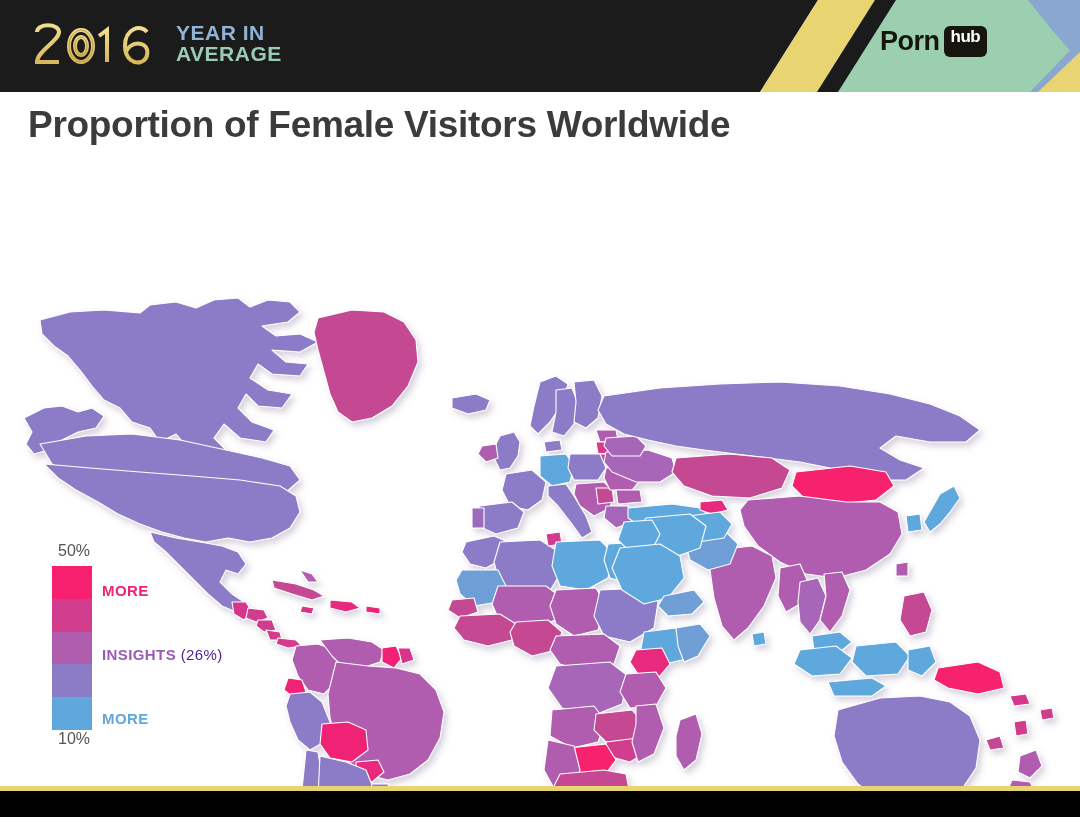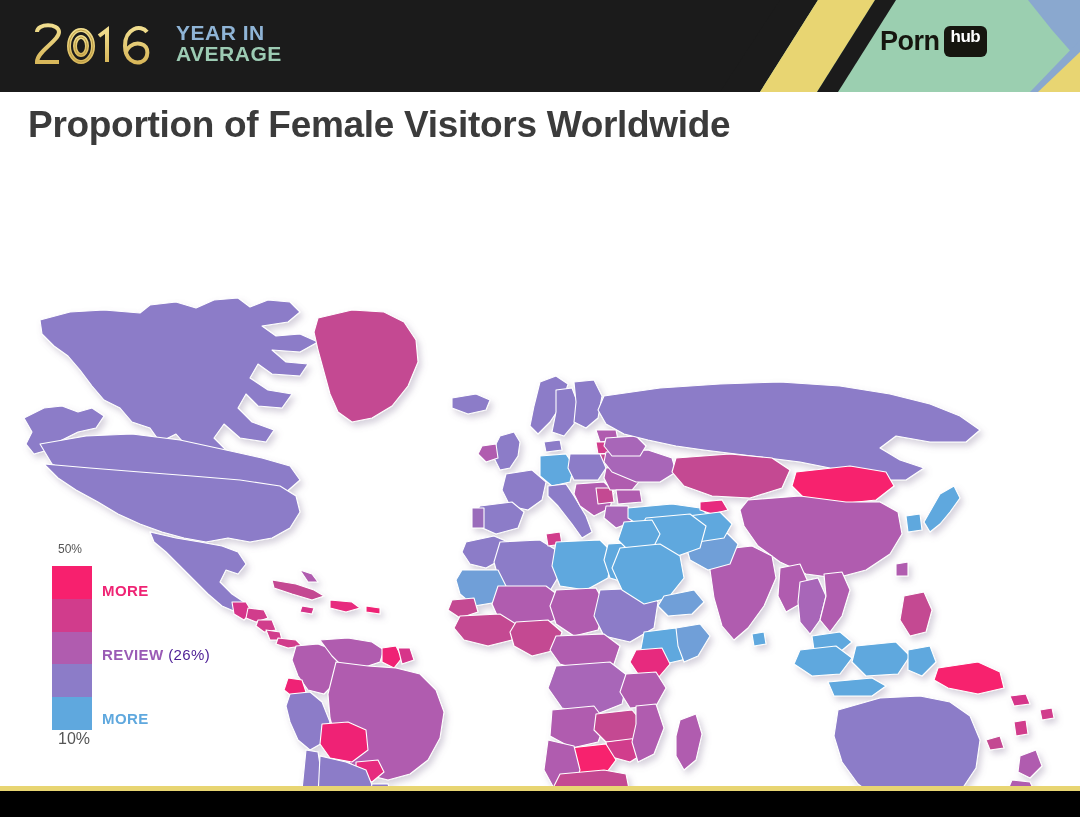--- a/index.html
+++ b/index.html
@@ -41,21 +41,21 @@
 
   
   #map-wrap{position:absolute;left:0;top:150px;width:1080px;height:640px;}
   #worldmap{display:block;width:1080px;height:640px;}
   .land{stroke:#ffffff;stroke-width:1.1;stroke-linejoin:round;}
 
   
   #legend{position:absolute;left:52px;top:566px;width:230px;}
   #lg-bar{position:absolute;left:0;top:0;width:40px;height:164px;}
   .lg-band{width:40px;height:32.8px;}
-  #lg-top{position:absolute;left:6px;top:-24px;font-size:12px;color:#555;}
+  #lg-top{position:absolute;left:6px;top:-24px;font-size:16px;color:#555;}
   #lg-bot{position:absolute;left:6px;top:164px;font-size:16px;color:#555;}
   .lg-lab{position:absolute;left:50px;font-size:15px;font-weight:bold;letter-spacing:.4px;}
   .lg-lab .sub{font-weight:normal;color:#4c1d95;text-align:right;}
 
   
   #footline{position:absolute;left:0;top:786px;width:1080px;height:5px;background:#e8d572;}
   #footbanner{position:absolute;left:840px;top:771px;width:240px;height:20px;background:#e8d572;
      clip-path:polygon(22px 0,240px 0,240px 20px,0 20px);}
   #footbanner span{position:absolute;right:14px;top:2px;font-size:12px;color:#6b6145;letter-spacing:1.1px;}
   #bottombar{position:absolute;left:0;top:791px;width:1080px;height:26px;background:#000;}
@@ -244,21 +244,21 @@
       <div class="lg-band" style="background:#f7206e"></div>
       <div class="lg-band" style="background:#d13c8c"></div>
       <div class="lg-band" style="background:#b05caf"></div>
       <div class="lg-band" style="background:#8c7cc8"></div>
       <div class="lg-band" style="background:#5fa8de"></div>
     </div>
     <div id="lg-bot">10%</div>
 
     <div class="lg-lab" style="top:16px;color:#ef2474;">MORE</div>
     <div class="lg-lab" style="top:80px;color:#9a5bb5;">
-      <span>REVIEW</span>
+      <span>INSIGHTS</span>
       <span class="sub">(26%)</span>
     </div>
     <div class="lg-lab" style="top:144px;color:#5fa8de;">MORE</div>
   </div>
 
   <div id="footline"></div>
   <div id="bottombar"></div>
 
 </div>
 

